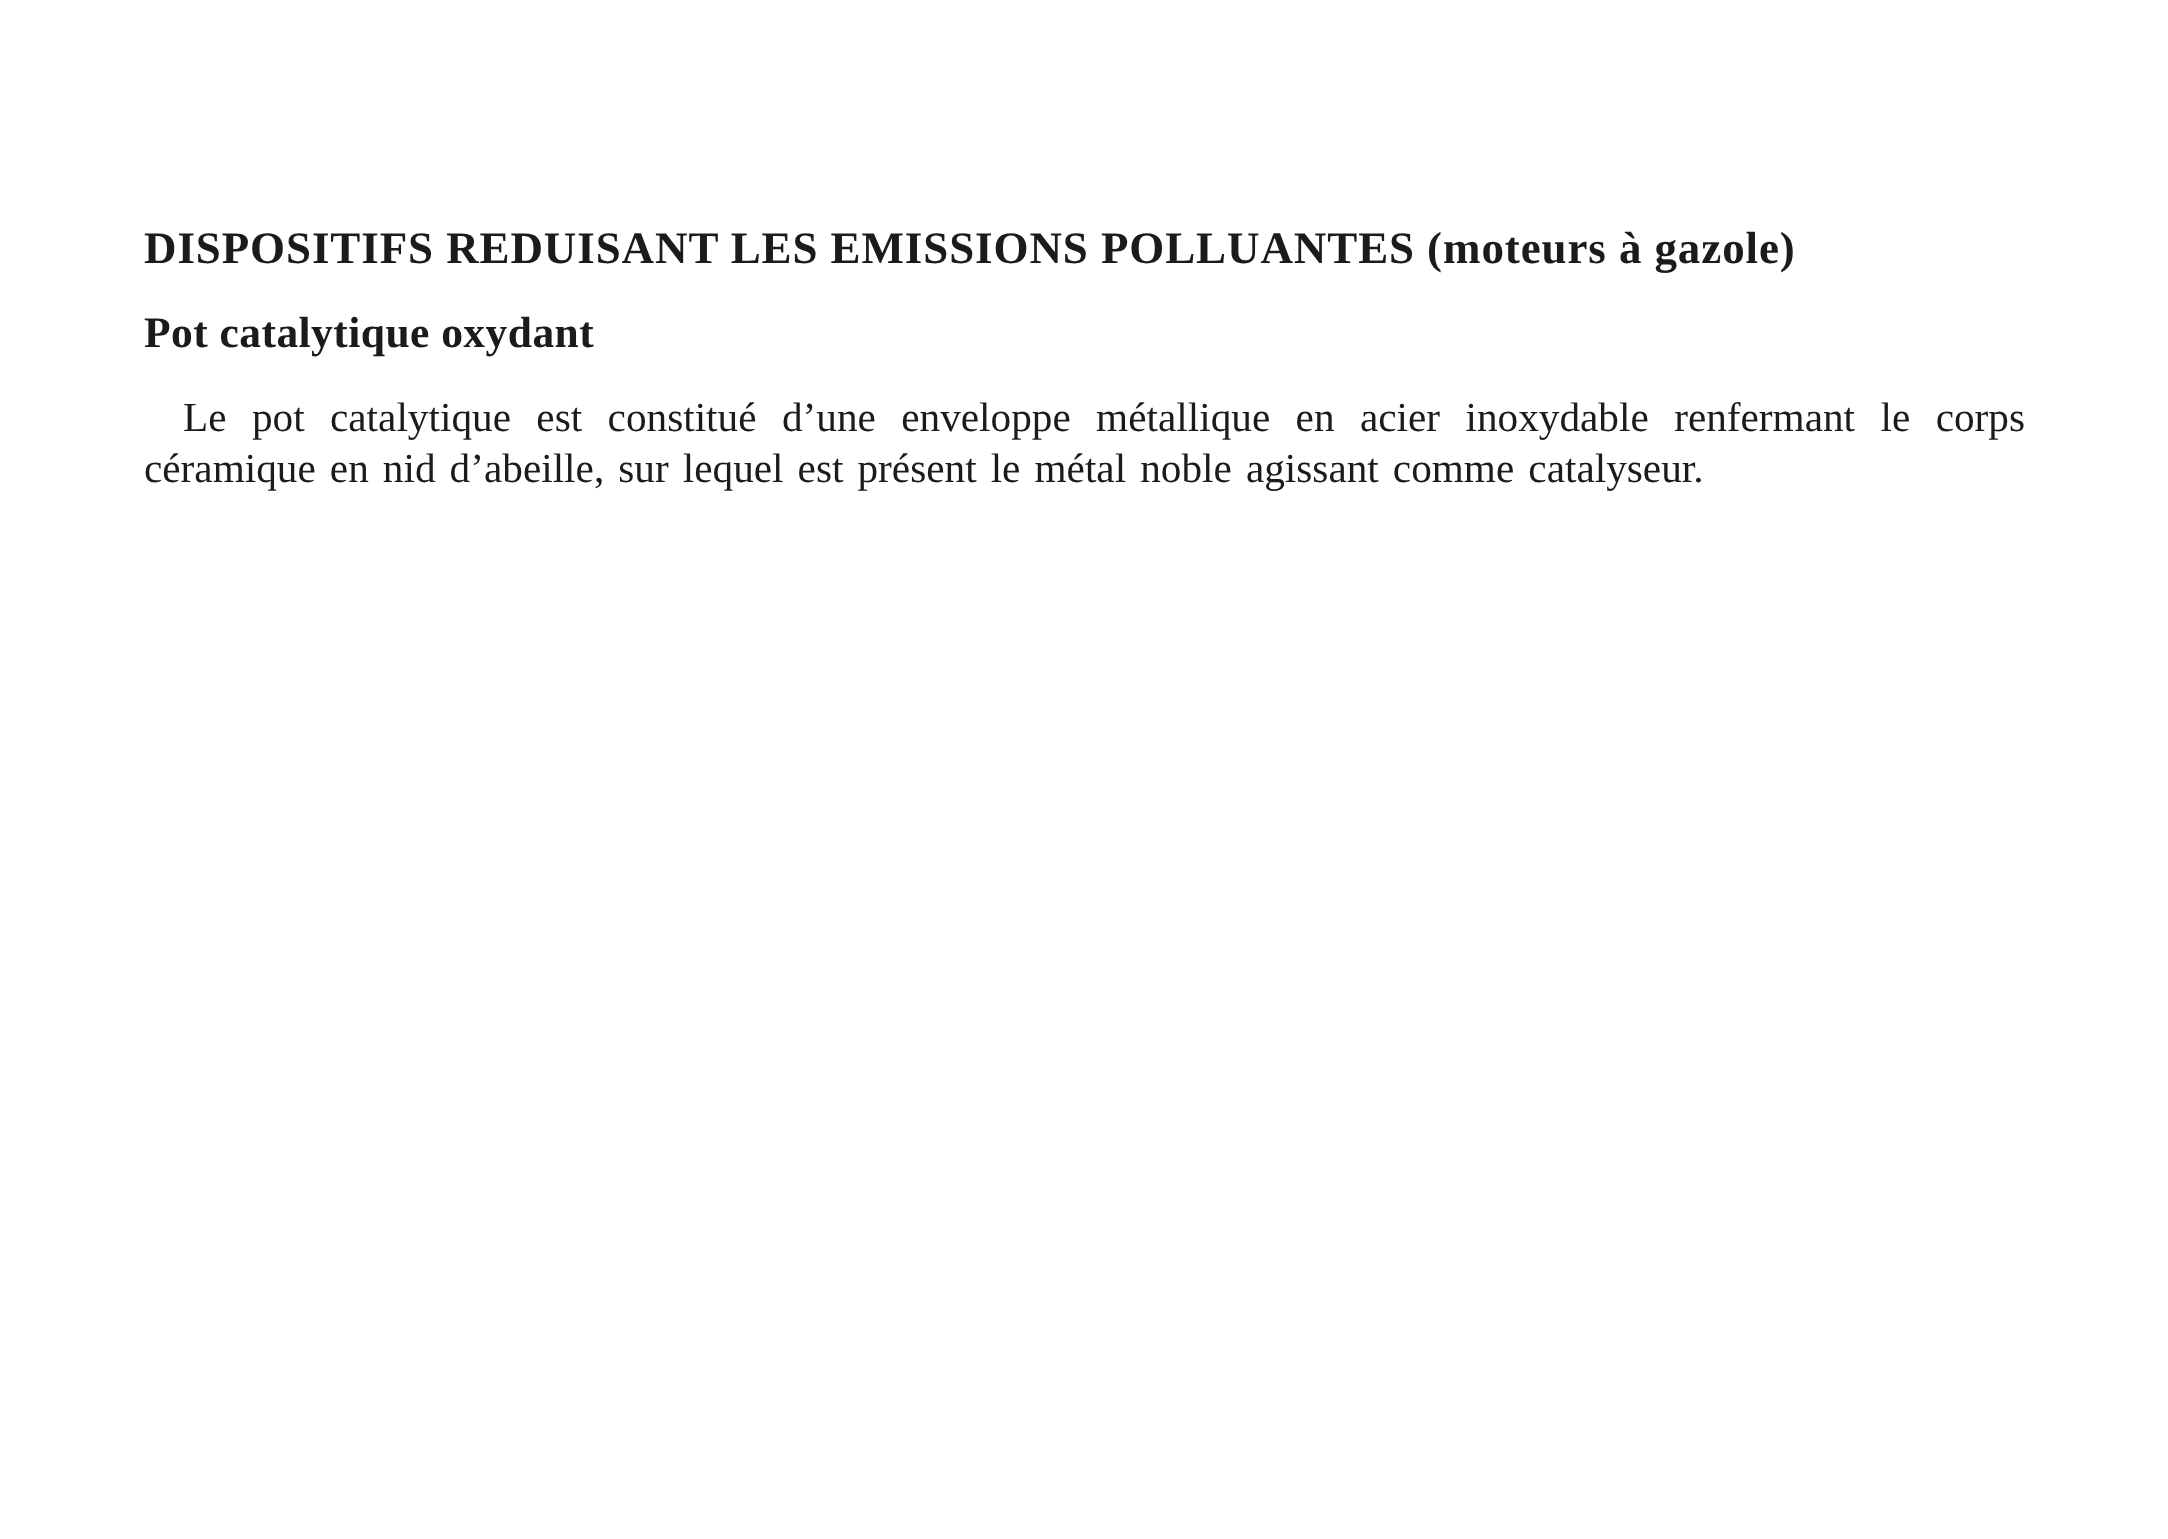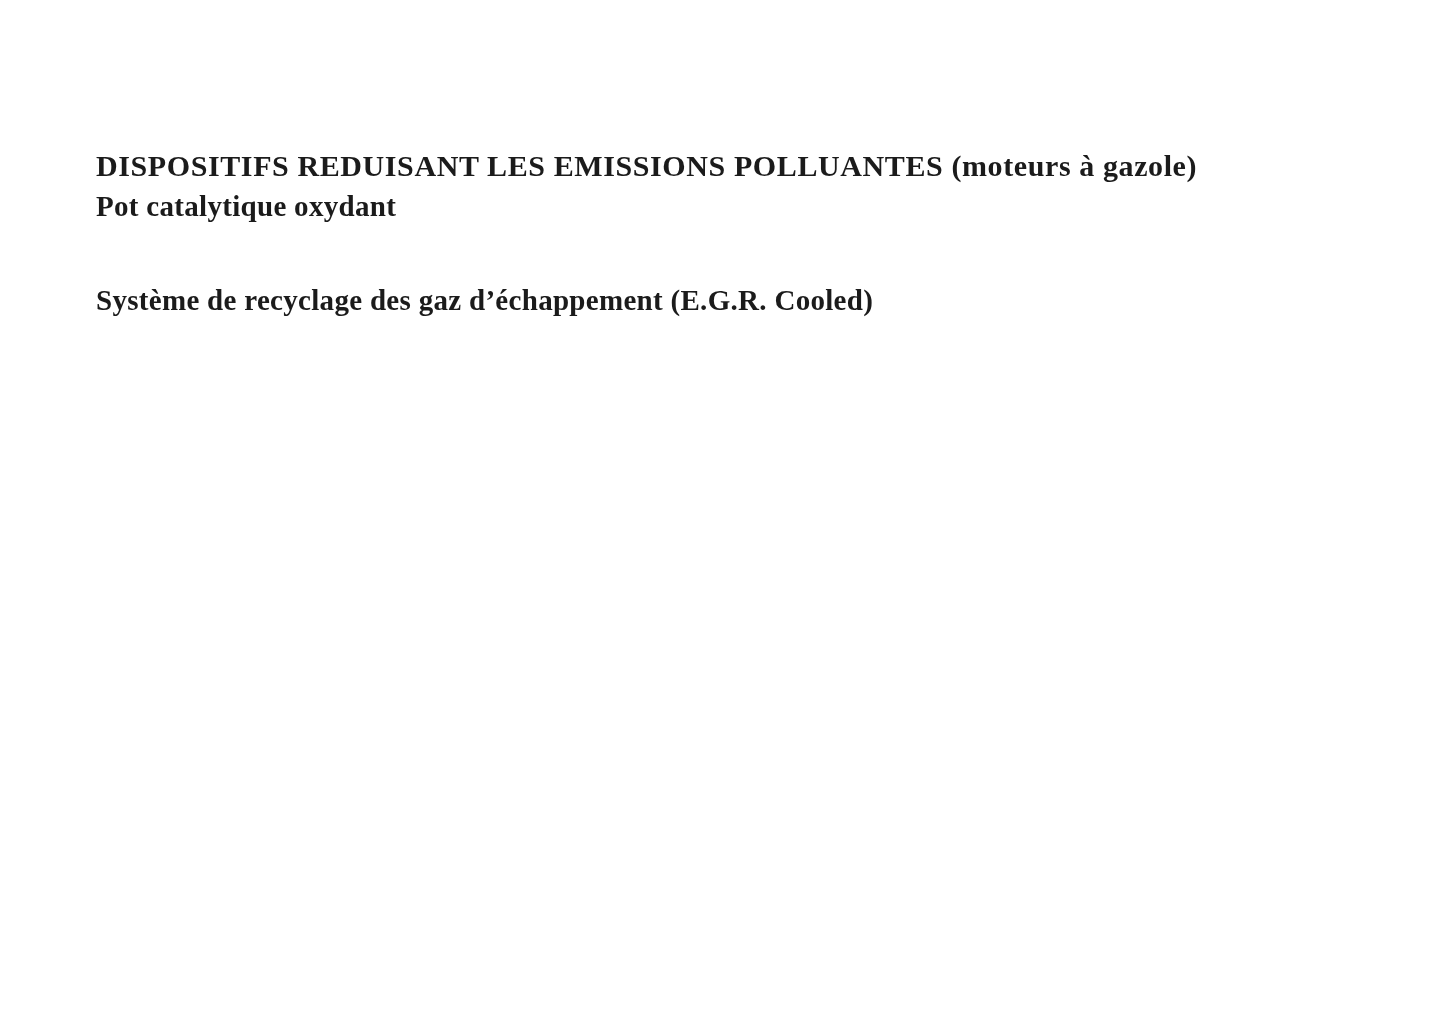--- a/index.html
+++ b/index.html
@@ -23,21 +23,21 @@
   }
   h1.doc-title {
     margin: 0;
     font-size: 30px;
     line-height: 36px;
     font-weight: bold;
     letter-spacing: 0.6px;
     white-space: nowrap;
   }
   h2.section-heading {
-    margin: 4px 0 0 0;
+    margin: 20px 0 0 0;
     font-size: 29px;
     line-height: 36px;
     font-weight: bold;
     letter-spacing: 0.3px;
   }
   section.egr h2.section-heading {
     margin-top: 58px;
   }
   p.body-paragraph {
     margin: 21px 0 0 0;
@@ -53,19 +53,19 @@
 </style>
 </head>
 <body>
 
 <div class="page">
 
   <h1 class="doc-title">DISPOSITIFS REDUISANT LES EMISSIONS POLLUANTES (moteurs à gazole)</h1>
 
   <section class="catalytic">
     <h2 class="section-heading">Pot catalytique oxydant</h2>
+    <p class="body-paragraph">Le pot catalytique est constitué d’une enveloppe métallique en acier inoxydable renfermant le corps céramique en nid d’abeille, sur lequel est présent le métal noble agissant comme catalyseur.</p>
   </section>
 
   <section class="egr">
-    <h2 class="section-heading">Système de recyclage des gaz d’échappement (E.G.R. Cooled)</h2>
   </section>
 
 </div>
 
 </body></html>

